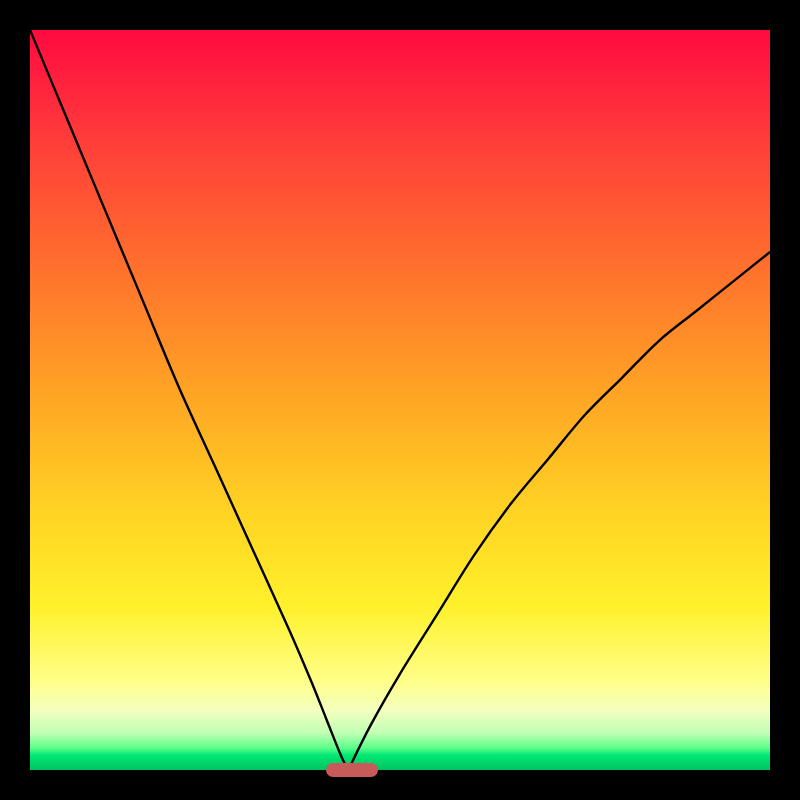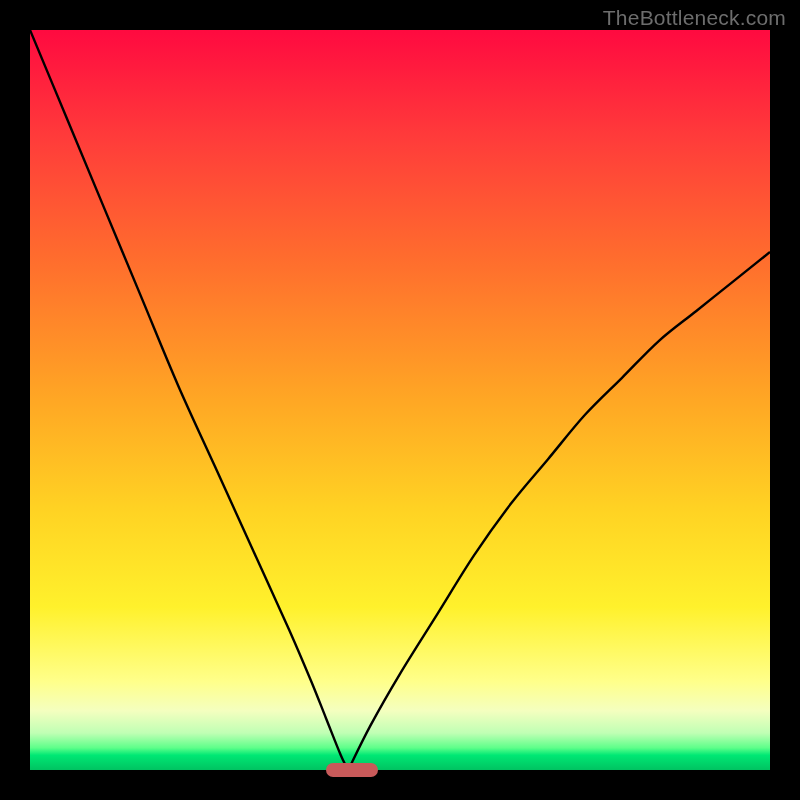--- a/index.html
+++ b/index.html
@@ -67,14 +67,13 @@
 <body>
 
 <div class="frame">
   <div class="plot">
     <svg class="curves" viewBox="0 0 740 740" preserveAspectRatio="none">
       <path d="M 0 0 C 6.166666666666667 14.799999999999992, 24.666666666666664 59.199999999999946, 37 88.79999999999995 C 49.333333333333336 118.39999999999996, 61.666666666666664 148.00000000000003, 74 177.60000000000002 C 86.33333333333333 207.20000000000002, 98.66666666666667 236.79999999999998, 111 266.4 C 123.33333333333333 296, 135.66666666666666 326.8333333333333, 148 355.2 C 160.33333333333334 383.56666666666666, 172.66666666666666 409.4666666666667, 185 436.6 C 197.33333333333334 463.73333333333335, 209.66666666666666 490.8666666666667, 222 518 C 234.33333333333334 545.1333333333333, 249.13333333333333 577.1999999999999, 259 599.4 C 268.8666666666667 621.6, 275.0333333333333 636.4000000000001, 281.2 651.2 C 287.3666666666667 666, 291.06666666666666 675.8666666666667, 296 688.2 C 300.93333333333334 700.5333333333334, 307.1 716.5666666666667, 310.8 725.2 C 314.5 733.8333333333334, 316.96666666666664 737.5333333333333, 318.2 740" fill="none" stroke="#000" stroke-width="2.4"></path>
       <path d="M 318.2 740 C 321.9 732.6, 331.7666666666667 711.6333333333333, 340.40000000000003 695.6 C 349.03333333333336 679.5666666666667, 358.9 662.3, 370 643.8 C 381.1 625.3, 394.66666666666674 604.3333333333334, 407.00000000000006 584.6 C 419.33333333333337 564.8666666666667, 431.6666666666667 543.9, 444 525.4 C 456.3333333333333 506.9, 468.6666666666667 489.6333333333333, 481 473.6 C 493.3333333333333 457.5666666666667, 505.6666666666667 444, 518 429.2 C 530.3333333333334 414.4, 542.6666666666666 398.3666666666667, 555 384.8 C 567.3333333333334 371.23333333333335, 579.6666666666666 360.13333333333327, 592 347.79999999999995 C 604.3333333333334 335.46666666666664, 616.6666666666666 321.9, 629 310.8 C 641.3333333333334 299.70000000000005, 653.6666666666666 291.06666666666666, 666 281.2 C 678.3333333333334 271.3333333333333, 690.6666666666666 261.46666666666664, 703 251.59999999999997 C 715.3333333333334 241.7333333333333, 733.8333333333334 226.93333333333334, 740 222" fill="none" stroke="#000" stroke-width="2.4"></path>
     </svg>
     <div class="marker" style="left: 296px; width: 51.8px; bottom: -7px;"></div>
   </div>
-  <div class="watermark">TheBottleneck.com</div>
 </div>
 
 </body></html>

